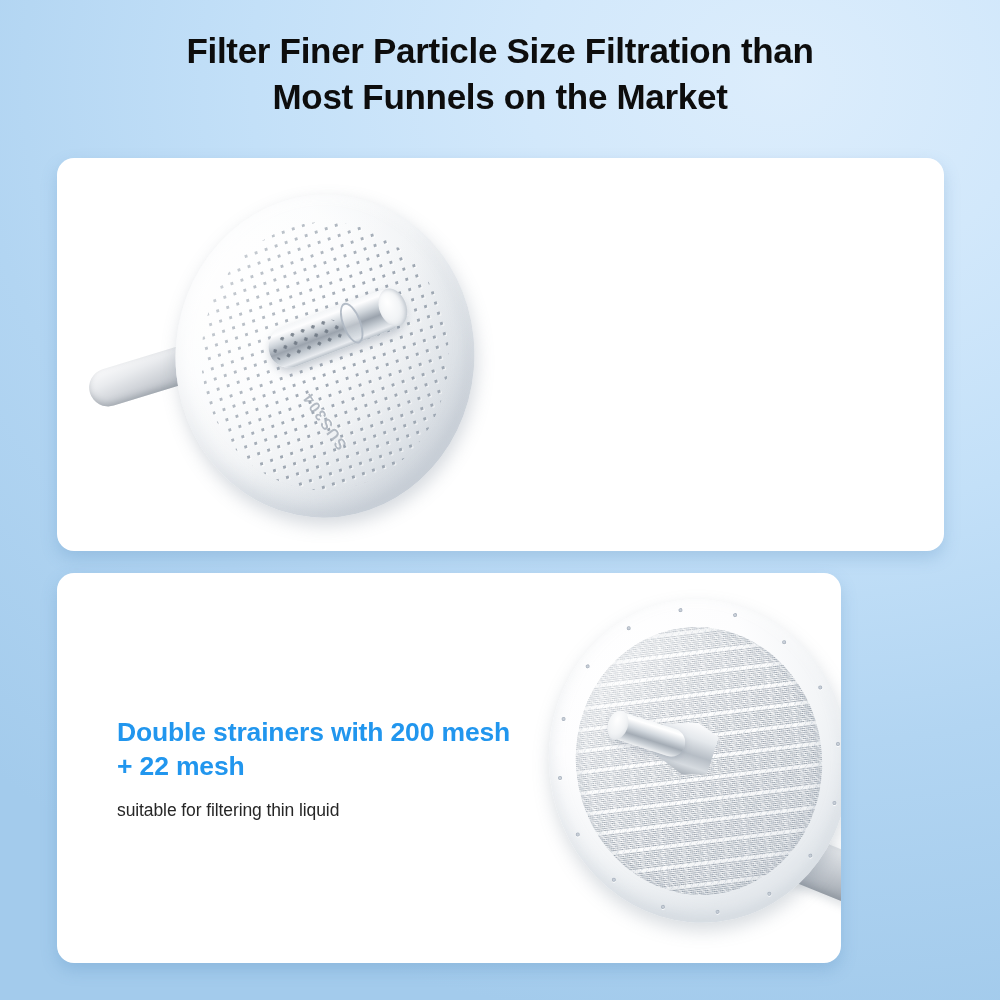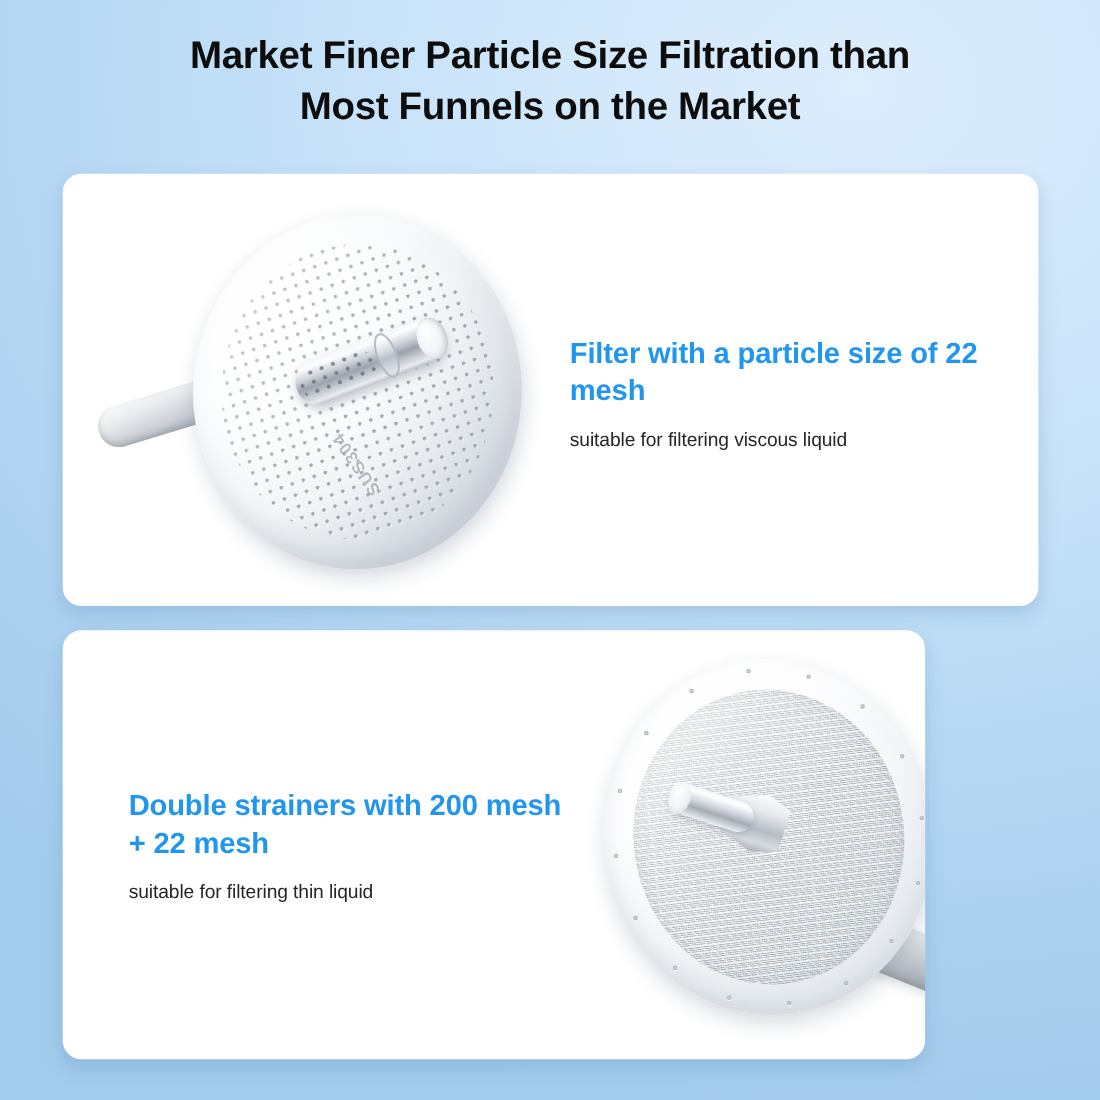--- a/index.html
+++ b/index.html
@@ -288,21 +288,21 @@
     border-radius:50%;
     background:radial-gradient(ellipse at 40% 32%, #ffffff 0%, #f1f3f5 52%, #d3d8dd 100%);
   }
 </style>
 </head>
 <body>
 
 <div id="page">
 
   <div class="headline">
-    <span class="l1">Market Finer Particle Size Filtration than</span>
+    <span class="l1">Filter Finer Particle Size Filtration than</span>
     <span class="l2">Most Funnels on the Market</span>
   </div>
 
   <div class="card" id="card-1">
 
     <div id="prod-1">
       <div id="p1-handle"></div>
 
       <div id="p1-disc">
         <div id="p1-holes"></div>
@@ -311,24 +311,20 @@
       </div>
 
       <div id="p1-hub">
         <div id="p1-hub-body"></div>
         <div id="p1-hub-holes"></div>
         <div id="p1-hub-ring"></div>
         <div id="p1-hub-cap"></div>
       </div>
     </div>
 
-    <div class="txtblock" id="txt-1">
-      <div class="feat-title">Filter with a particle size of 22 mesh</div>
-      <div class="feat-sub">suitable for filtering viscous liquid</div>
-    </div>
   </div>
 
   <div class="card" id="card-2">
 
     <div class="txtblock" id="txt-2">
       <div class="feat-title">Double strainers with 200 mesh + 22 mesh</div>
       <div class="feat-sub">suitable for filtering thin liquid</div>
     </div>
 
     <div id="prod-2">

